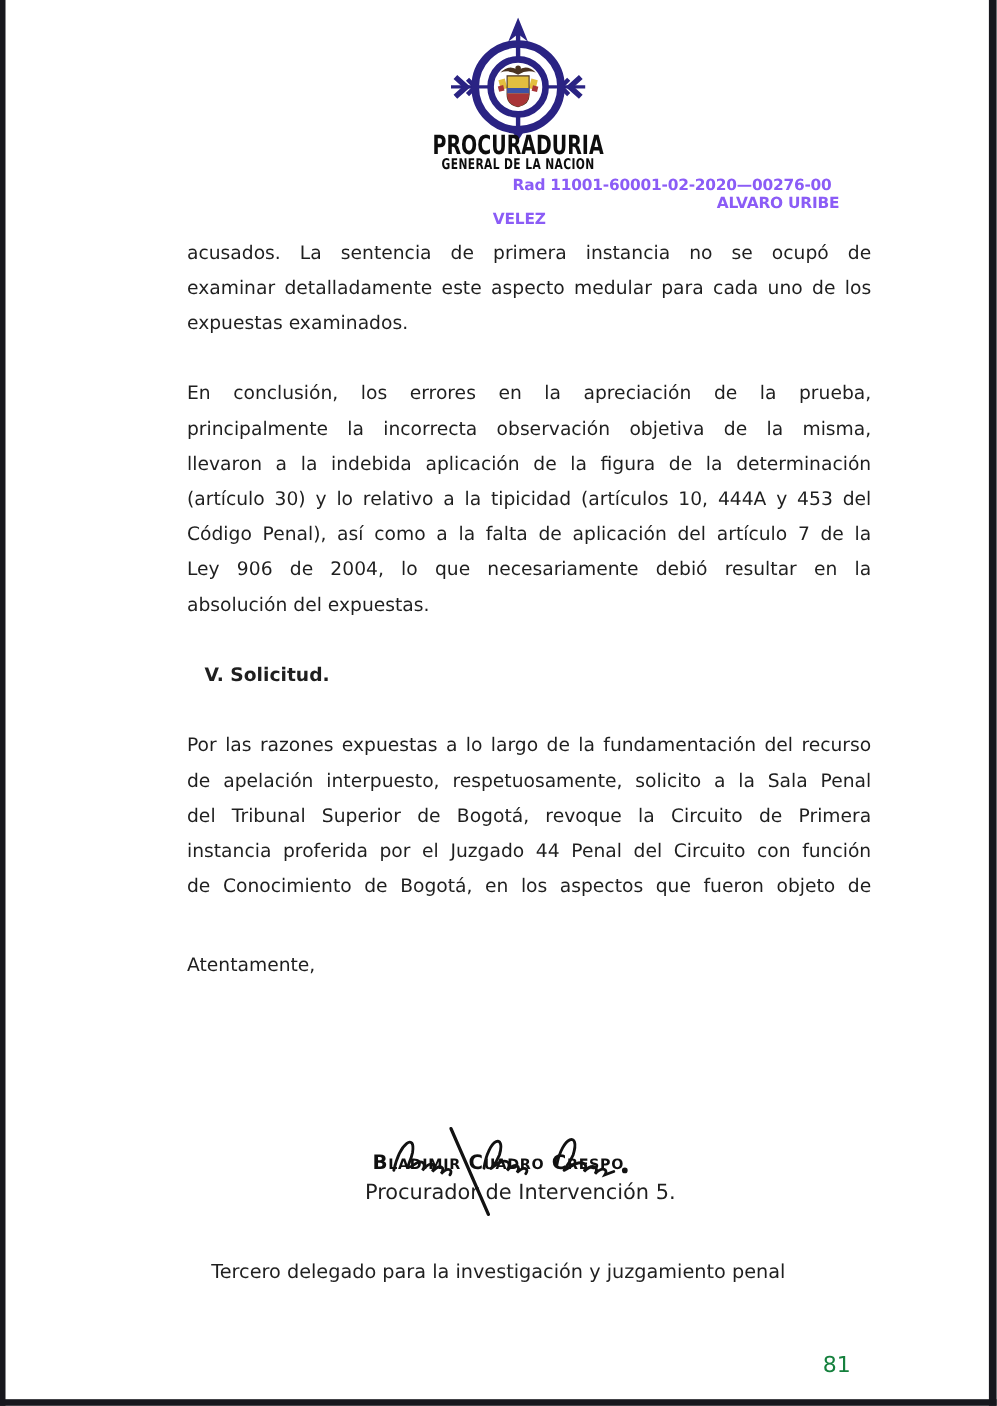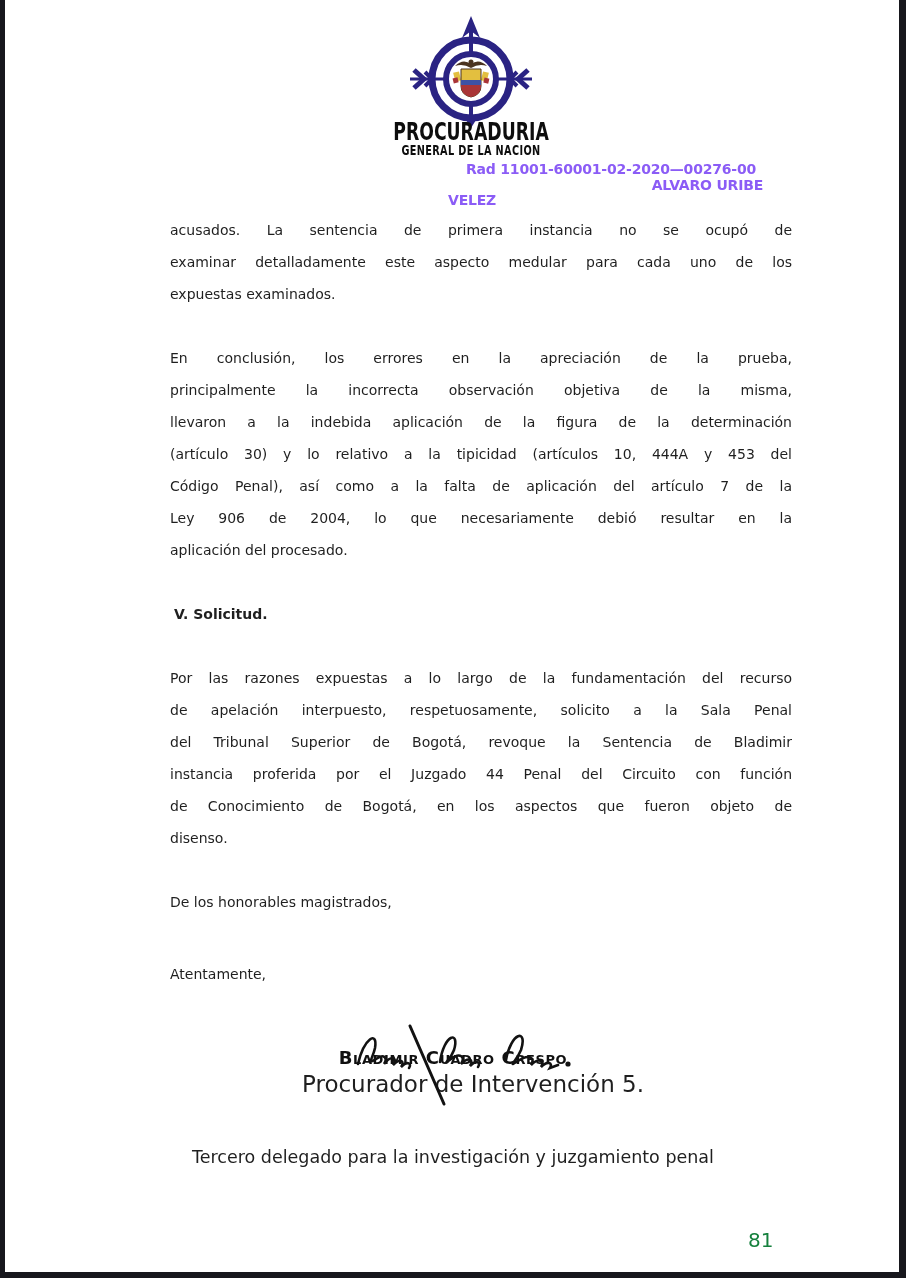--- a/index.html
+++ b/index.html
@@ -20,31 +20,31 @@
          transform:translateX(-50%) scaleX(0.72);transform-origin:center top;}
   .brand1{top:118px;font-size:24px;letter-spacing:0px;}
   .brand2{top:142px;font-size:13.5px;letter-spacing:0.5px;}
 
   .hmeta{position:absolute;font-weight:bold;font-size:14px;color:#8b5cf6;white-space:nowrap;letter-spacing:-0.2px;}
   .rad{top:161px;right:150px;}
   .party1{top:177px;right:143px;text-align:right;}
   .party2{top:192px;left:448px;text-align:right;}
 
   
-  .content{position:absolute;left:170px;top:0;width:622px;padding-top:214px;font-size:14px;line-height:32px;}
+  .content{position:absolute;left:170px;top:0;width:622px;padding-top:214px;font-size:17px;line-height:32px;}
   .jline{text-align:justify;text-align-last:justify;height:32px;overflow:visible;white-space:nowrap;}
   .jline.last{text-align-last:left;}
   .para{margin:0 0 32px 0;padding:0;}
-  .heading{font-weight:bold;margin:0 0 32px 4px;height:32px;}
+  .heading{font-weight:bold;margin:0 0 32px 16px;height:32px;}
   .plain{height:32px;}
   .closing2{margin-top:40px;}
 
   .sigblock{position:absolute;left:0;top:1046px;width:906px;text-align:center;z-index:5;}
   .signame{font-weight:bold;font-variant:small-caps;font-size:18px;letter-spacing:0.6px;color:#101010;line-height:24px;}
-  .sigtitle1{font-size:23px;line-height:29px;padding-left:40px;}
+  .sigtitle1{font-size:19px;line-height:29px;padding-left:40px;}
   .sigtitle2{font-size:17.5px;line-height:29px;margin-top:44px;}
   .sigscript{position:absolute;left:348px;top:-34px;width:240px;height:96px;z-index:6;}
 
   .pagenum{position:absolute;left:748px;top:1228px;font-size:20px;color:#15803d;}
 </style>
 </head>
 <body>
 
 <div class="edge edge-left"></div>
 <div class="edge edge-right"></div>
@@ -96,35 +96,33 @@
     <div class="jline last">expuestas examinados.</div>
   </div>
 
   <div class="para">
     <div class="jline">En conclusión, los errores en la apreciación de la prueba,</div>
     <div class="jline">principalmente la incorrecta observación objetiva de la misma,</div>
     <div class="jline">llevaron a la indebida aplicación de la figura de la determinación</div>
     <div class="jline">(artículo 30) y lo relativo a la tipicidad (artículos 10, 444A y 453 del</div>
     <div class="jline">Código Penal), así como a la falta de aplicación del artículo 7 de la</div>
     <div class="jline">Ley 906 de 2004, lo que necesariamente debió resultar en la</div>
-    <div class="jline last">aplicación del procesado.</div>
+    <div class="jline last">absolución del expuestas.</div>
   </div>
 
   <div class="heading">V. Solicitud.</div>
 
   <div class="para">
     <div class="jline">Por las razones expuestas a lo largo de la fundamentación del recurso</div>
     <div class="jline">de apelación interpuesto, respetuosamente, solicito a la Sala Penal</div>
-    <div class="jline">del Tribunal Superior de Bogotá, revoque la Sentencia de Bladimir</div>
+    <div class="jline">del Tribunal Superior de Bogotá, revoque la Circuito de Primera</div>
     <div class="jline">instancia proferida por el Juzgado 44 Penal del Circuito con función</div>
     <div class="jline">de Conocimiento de Bogotá, en los aspectos que fueron objeto de</div>
-    <div class="jline last">disenso.</div>
   </div>
 
-  <div class="plain">De los honorables magistrados,</div>
   <div class="plain closing2">Atentamente,</div>
 </div>
 
 <div class="sigblock">
   <svg class="sigscript" viewBox="0 0 240 96" xmlns="http://www.w3.org/2000/svg">
     <g fill="none" stroke="#121212" stroke-width="2.6" stroke-linecap="round">
 
       <path d="M10,52 C16,26 30,18 27,36 C25,46 18,54 28,47 C36,41 40,46 36,52 C44,42 49,47 45,53 C53,45 57,50 53,55 C60,48 64,52 61,56"></path>
 
       <path d="M92,50 C96,22 112,18 106,38 C102,49 93,54 103,47 C112,40 118,45 113,52 C121,44 126,48 122,54 C129,47 133,51 130,55"></path>

